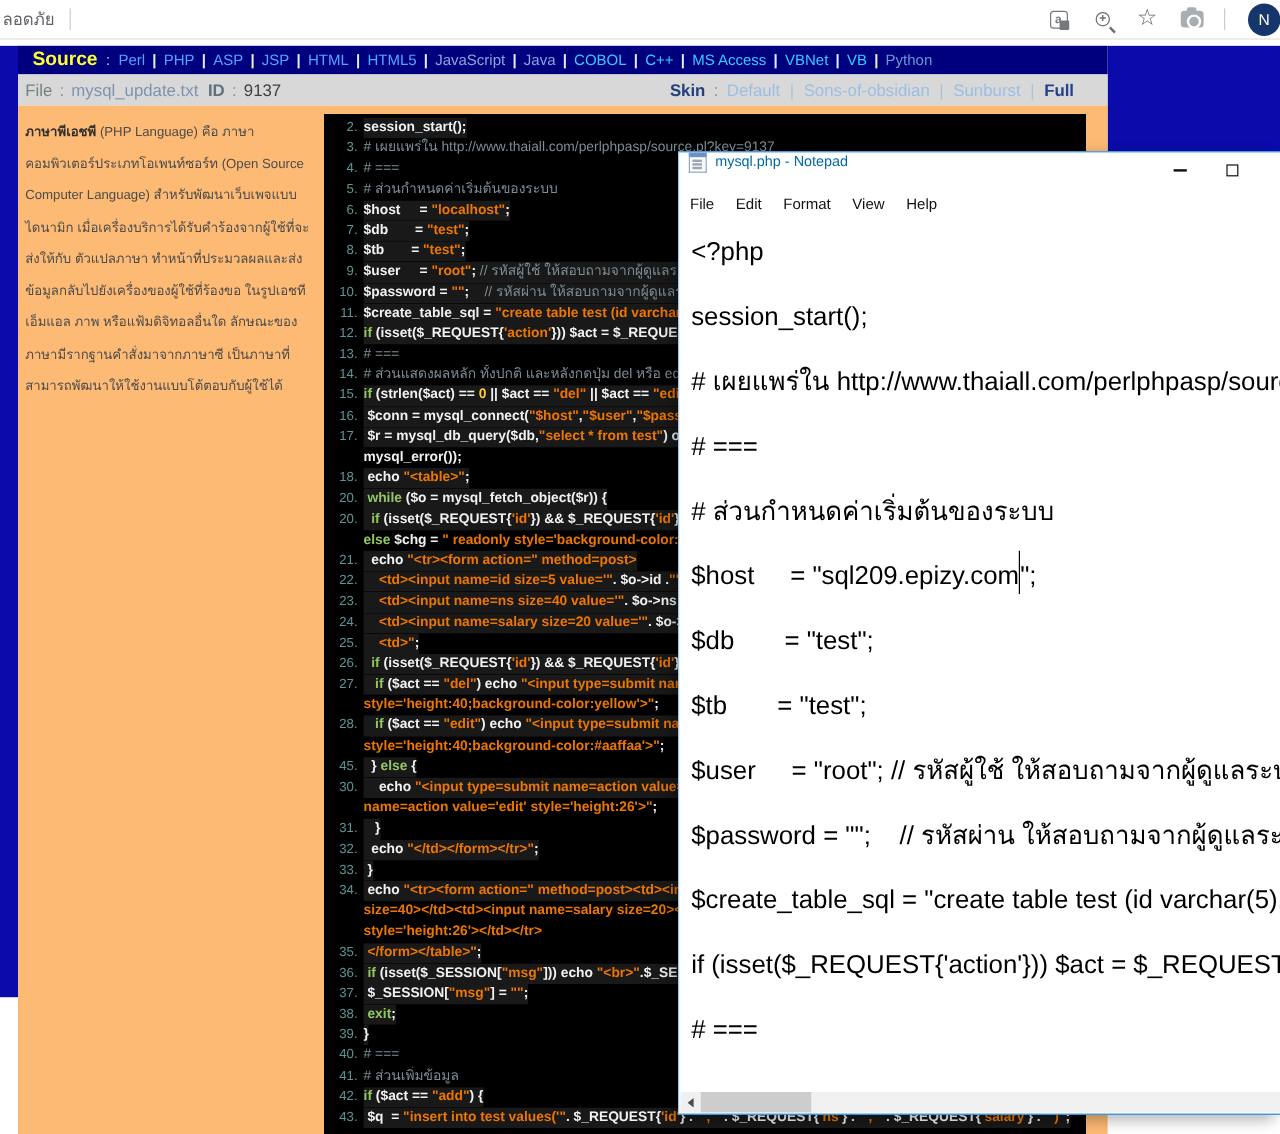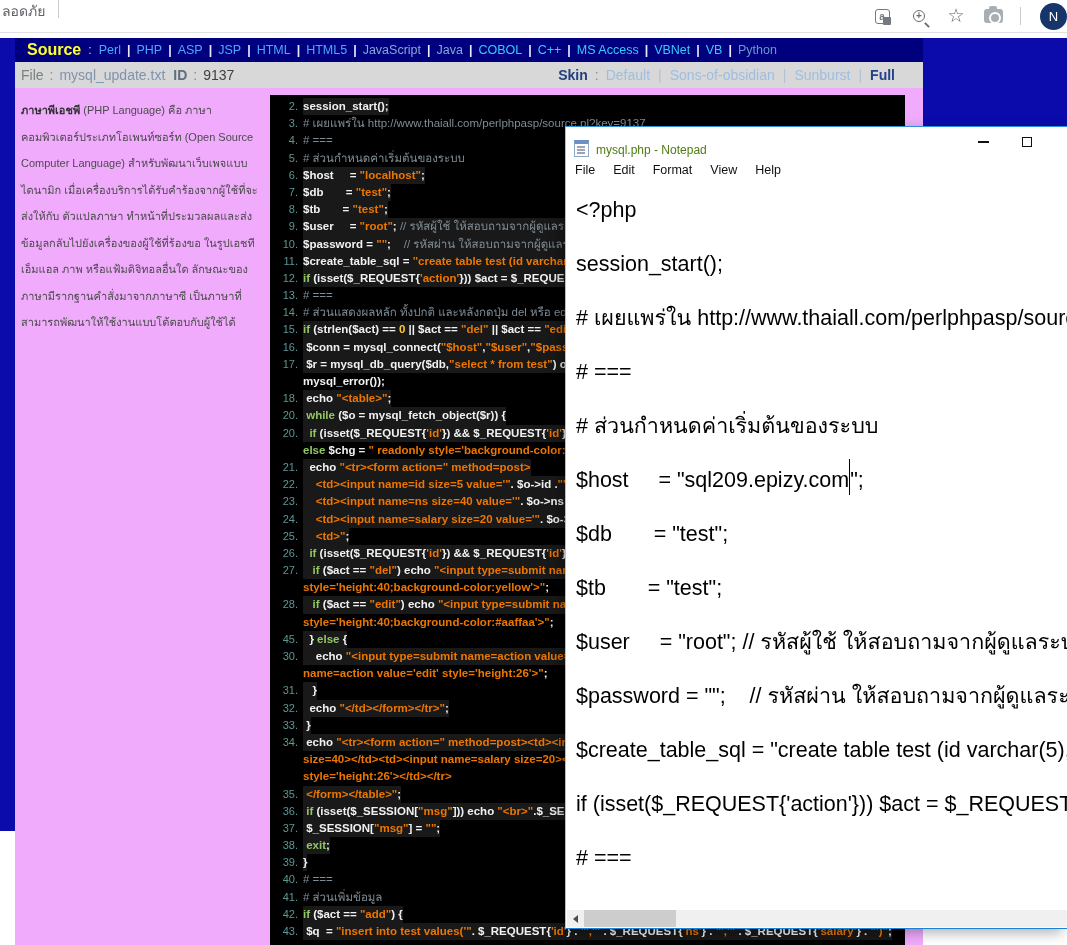--- a/index.html
+++ b/index.html
@@ -2,21 +2,21 @@
 <html><head>
 <meta charset="utf-8">
 <style>
   *{margin:0;padding:0;box-sizing:border-box}
   html,body{width:1067px;height:945px;overflow:hidden;background:#fff;
     font-family:"Liberation Sans",sans-serif;position:relative}
 
   
   .browser-bar{position:absolute;left:0;top:0;width:1067px;height:38px;background:#fff;z-index:40}
   .bb-rule{position:absolute;left:0;top:32px;width:1067px;height:1px;background:#DEE0E3}
-  .bb-left{position:absolute;left:2px;top:0;height:32px;display:flex;align-items:flex-start;gap:12px}
+  .bb-left{position:absolute;left:2px;top:0;height:32px;display:flex;align-items:center;gap:12px}
   .sec-label{color:#5F6368;font-size:14px}
   .sep-v{width:1px;height:18px;background:#C9CCCF}
   .url{font-size:14.5px;letter-spacing:.2px;white-space:nowrap;cursor:text}
   .url .host{color:#202124}
   .url .path{color:#5F6368}
   .bb-icons{position:absolute;right:0;top:0;height:32px;display:flex;align-items:center;gap:17px;padding-right:0}
   .icn{width:20px;height:20px;position:relative;display:flex;align-items:center;justify-content:center;color:#5F6368}
   .tr-box{width:15px;height:15px;border:1.5px solid #757A80;border-radius:3px;font-size:10px;color:#757A80;
     display:flex;align-items:center;justify-content:center;font-weight:bold}
   .tr-corner{position:absolute;right:1px;bottom:1px;width:8px;height:8px;background:#757A80;border-radius:1px}
@@ -47,21 +47,21 @@
   .file-colon{color:#8A8F94;margin:0 6px}
   .file-name{color:#7E93B0}
   .id-label{color:#5E6F7E;font-weight:bold;margin-left:8px}
   .id-value{color:#404040}
   .skin-group{margin-left:auto;display:flex;align-items:center}
   .skin-label{color:#24407E;font-weight:bold}
   .skin-colon{color:#8A8F94;margin:0 7px}
   .skin-sep{color:#AFC2D8;margin:0 8px}
   .skin-link{cursor:pointer}
 
-  .main{position:relative;height:857px;background:#f0abfc}
+  .main{position:relative;height:857px;background:#fdba74}
   .sidebar{position:absolute;left:0;top:4px;width:255px;padding:5px 8px 0 6px;
     font-size:11px;line-height:26.5px;color:#4C4C4C;text-align:left}
   .sidebar b{color:#2F2F2F}
 
   
   .codewrap{position:absolute;left:255px;top:7px;width:635px;height:850px;background:#000;
     padding:3px 0 0 4px;overflow:hidden}
   .crow{height:17.2px;line-height:17.2px;white-space:pre;font-size:11.5px;font-weight:bold;overflow:hidden}
   .lnum{display:inline-block;width:24px;text-align:right;color:#5E9595;font-weight:normal;font-size:11px;
     margin-right:5px;vertical-align:top}
@@ -70,21 +70,21 @@
   .tp{color:#EFF1F3}
   .ts{color:#EC7600}
   .tk{color:#93C763}
   .tc{color:#7E8C95;font-weight:normal}
   .tl{color:#FFCC33}
 
   
   .notepad{position:absolute;left:565px;top:88px;width:502px;height:803px;background:#fff;z-index:30;
     border-top:1px solid #2E8FD8;border-left:1px solid #9CC9EA;border-bottom:1px solid #1883D7;
     box-shadow:-5px 4px 12px rgba(0,0,0,.30)}
-  .np-title{height:30px;display:flex;align-items:flex-end;padding-left:8px;font-size:12px;color:#4d7c0f}
+  .np-title{height:30px;display:flex;align-items:flex-start;padding-left:8px;font-size:12px;color:#0369a1}
   .np-ico{width:15px;height:17px;background:#FCFCFC;border:1px solid #8FA8C8;border-top:4px solid #6C8FC4;
     margin-right:7px;position:relative}
   .np-ico::after{content:"";position:absolute;left:2px;top:2px;width:8px;height:1.5px;background:#9AA6B5;
     box-shadow:0 3px 0 #9AA6B5,0 6px 0 #9AA6B5}
   .np-controls{margin-left:auto;display:flex;align-items:stretch;height:30px}
   .np-btn{width:44px;display:flex;align-items:center;justify-content:center;cursor:pointer}
   .glyph-min{width:11px;height:1.5px;background:#111}
   .glyph-max{width:10px;height:10px;border:1.2px solid #111}
   .np-pad-right{width:18px}
   .np-menubar{height:25px;display:flex;align-items:center;font-size:12.5px;color:#111}

